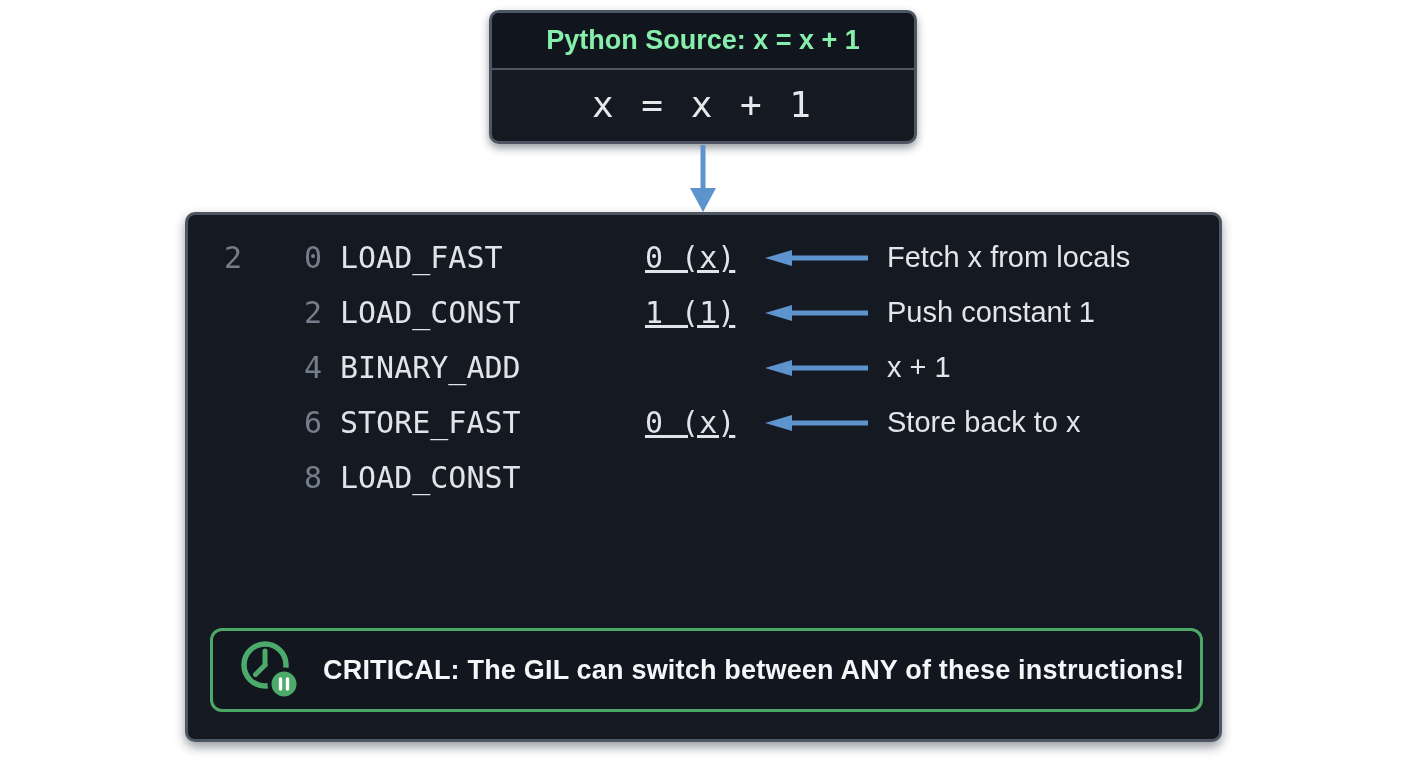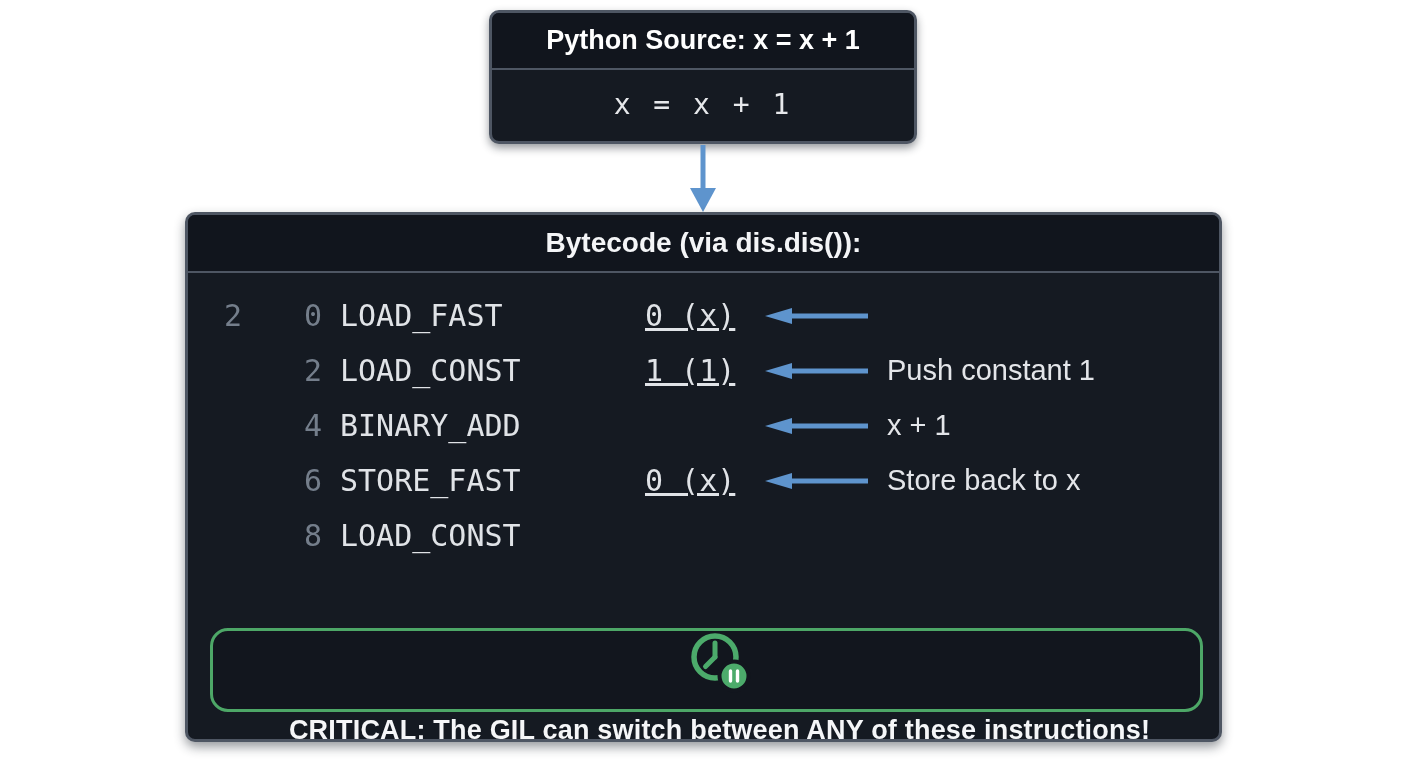--- a/index.html
+++ b/index.html
@@ -9,26 +9,26 @@
 
   
   .source-box {
     position:absolute; left:489px; top:10px; width:428px; height:134px;
     background:#151a22; border:3px solid #4e5663; border-radius:10px;
     box-shadow:0 4px 9px rgba(25,30,40,0.45);
   }
   .source-header {
     height:57px; display:flex; align-items:center; justify-content:center;
     border-bottom:2px solid #4e5663;
-    color:#ffffff; font-weight:bold; font-size:27px; background:#11151d;
+    color:#86efac; font-weight:bold; font-size:27px; background:#11151d;
     border-radius:7px 7px 0 0;
   }
   .source-code {
     height:69px; display:flex; align-items:center; justify-content:center;
-    font-family:"DejaVu Sans Mono", monospace; font-size:28px; color:#e6e8eb;
+    font-family:"DejaVu Sans Mono", monospace; font-size:36px; color:#e6e8eb;
     letter-spacing:3px;
   }
 
   
   .down-arrow { position:absolute; left:687px; top:145px; width:32px; height:67px; }
 
   
   .bytecode-box {
     position:absolute; left:185px; top:212px; width:1037px; height:530px;
     background:#151a22; border:3px solid #4e5663; border-radius:10px;
@@ -51,22 +51,22 @@
   .col-arg    { width:120px; flex:none;text-decoration:underline; }
   .arrow-wrap { width:107px; flex:none; display:flex; align-items:center; }
   .col-note   {
     margin-left:15px; font-family:"Liberation Sans", sans-serif;
     font-size:29px; color:#e3e5e9;
   }
 
   
   .callout {
     position:absolute; left:22px; top:413px; width:993px; height:84px;
-    border:3px solid #4da767; border-radius:18px; background:#12161e;
-    display:flex; align-items:center; padding-left:26px; gap:22px;flex-direction:column;
+    border:3px solid #4da767; border-radius:12px; background:#12161e;
+    display:flex; align-items:center; padding-left:26px; gap:22px;
   }
   .callout-text { font-size:27px; font-weight:bold; color:#f5f6f8; letter-spacing:0.2px; }
   .clock-wrap { width:62px; height:62px; flex:none; }
 </style>
 </head>
 <body>
 
 <div class="stage">
 
   <div class="source-box">
@@ -75,35 +75,35 @@
   </div>
 
   <span class="down-arrow">
     <svg width="32" height="67" viewBox="0 0 32 67">
       <line x1="16" y1="0" x2="16" y2="45" stroke="#5e94cd" stroke-width="5"></line>
       <polygon points="16,67 3,43 29,43" fill="#5e94cd"></polygon>
     </svg>
   </span>
 
   <div class="bytecode-box">
-    <div class="bc-title">Bytecode (via dis.dis()):</div>
 
     <div class="bc-rows">
 
       <div class="bc-row">
         <span class="col-line">2</span>
         <span class="col-offset">0</span>
         <span class="col-opname">LOAD_FAST</span>
         <span class="col-arg">0 (x)</span>
         <span class="arrow-wrap">
           <svg width="105" height="18" viewBox="0 0 105 18">
             <line x1="24" y1="9" x2="103" y2="9" stroke="#5e94cd" stroke-width="5"></line>
             <polygon points="0,9 27,1 27,17" fill="#5e94cd"></polygon>
           </svg>
         </span>
+        <span class="col-note">Fetch x from locals</span>
       </div>
 
       <div class="bc-row">
         <span class="col-line"></span>
         <span class="col-offset">2</span>
         <span class="col-opname">LOAD_CONST</span>
         <span class="col-arg">1 (1)</span>
         <span class="arrow-wrap">
           <svg width="105" height="18" viewBox="0 0 105 18">
             <line x1="24" y1="9" x2="103" y2="9" stroke="#5e94cd" stroke-width="5"></line>

